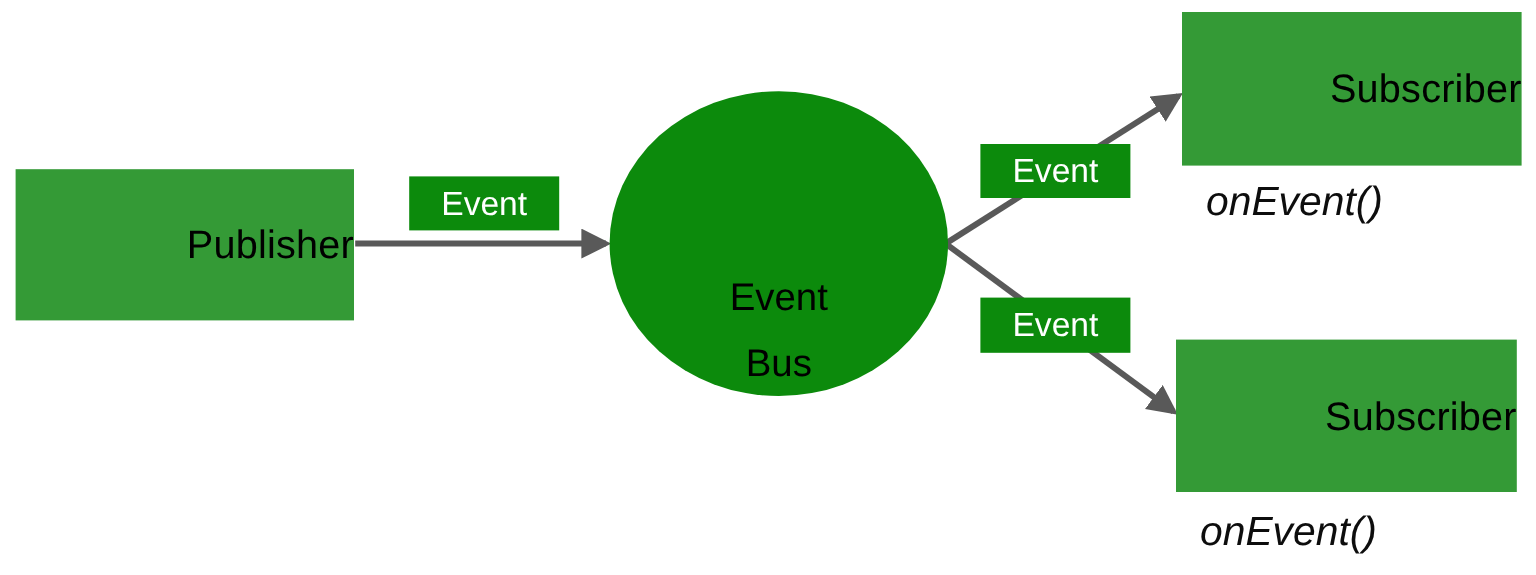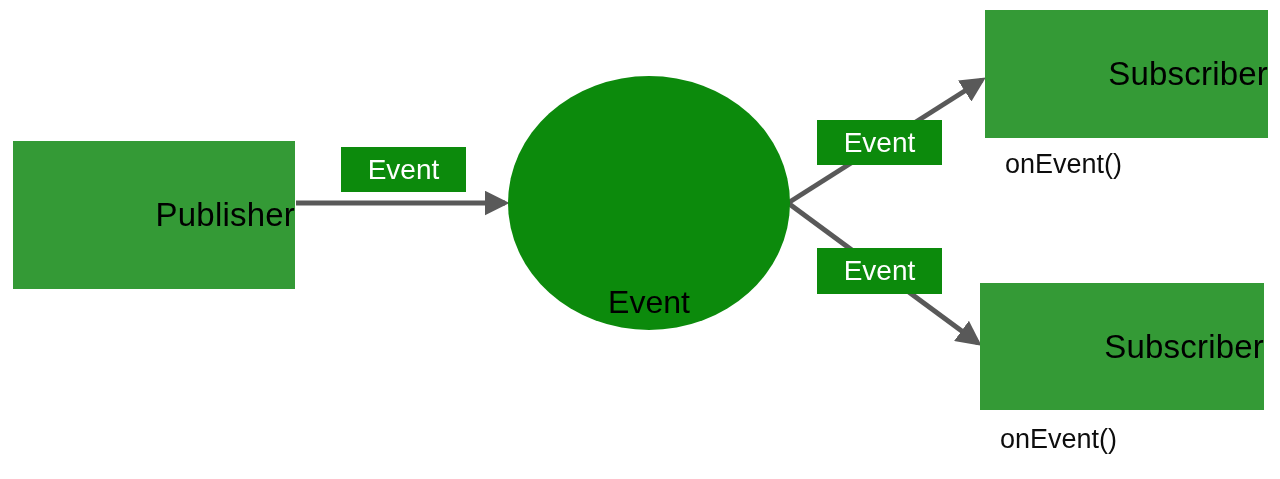--- a/index.html
+++ b/index.html
@@ -51,23 +51,24 @@
     align-items: center;
     justify-content: center;
     color: #ffffff;
     font-size: 28px;
     z-index: 3;
     box-sizing: border-box;
   }
   .caption {
     position: absolute;
     color: #0d0d0d;
-    font-size: 27px;
+    font-size: 34px;
     white-space: nowrap;
     z-index: 3;
+    font-style: italic;
   }
   .circle-line {
     display: block;
   }
 </style>
 </head>
 <body>
 
 <div id="canvas">
 
@@ -78,26 +79,27 @@
       </marker>
     </defs>
 
     <line class="circle-line" x1="296" y1="203" x2="505" y2="203" stroke="#595959" stroke-width="5" marker-end="url(#arrowhead)"></line>
 
     <line class="circle-line" x1="788" y1="203" x2="982" y2="80" stroke="#595959" stroke-width="5" marker-end="url(#arrowhead)"></line>
 
     <line class="circle-line" x1="788" y1="203" x2="978" y2="343" stroke="#595959" stroke-width="5" marker-end="url(#arrowhead)"></line>
   </svg>
 
-  <div class="node node-box" style="left:13px; top:141px; width:282px; height:148px; background:#349A36;">
+  <div class="node node-box" style="left:13px; top:141px; width:282px; height:126px; background:#349A36;">
     <span>Publisher</span>
   </div>
 
   <div class="node node-circle" style="left:508px; top:76px; width:282px; height:254px; background:#0C8A0C;">
     <span>Event</span>
+    <span>Bus</span>
   </div>
 
   <div class="node node-box" style="left:985px; top:10px; width:283px; height:128px; background:#349A36;">
     <span>Subscriber</span>
   </div>
 
   <div class="node node-box" style="left:980px; top:283px; width:284px; height:127px; background:#349A36;">
     <span>Subscriber</span>
   </div>
 

